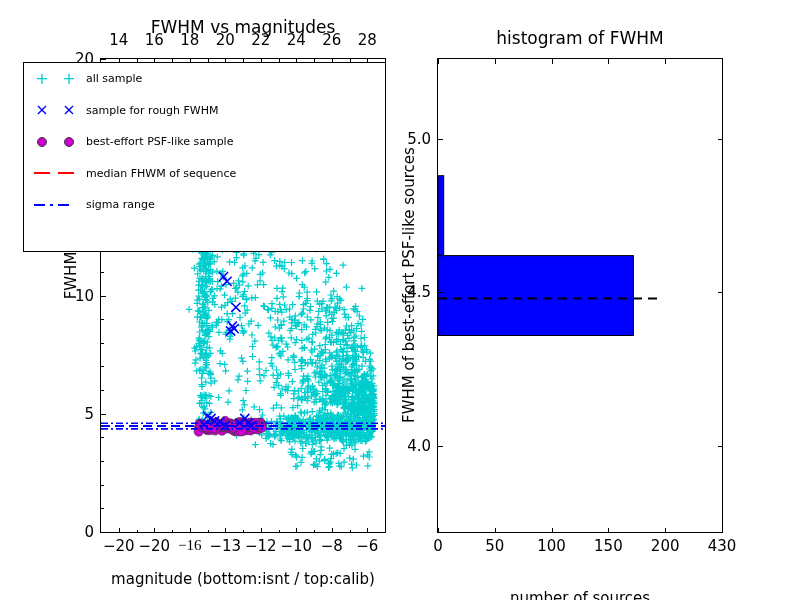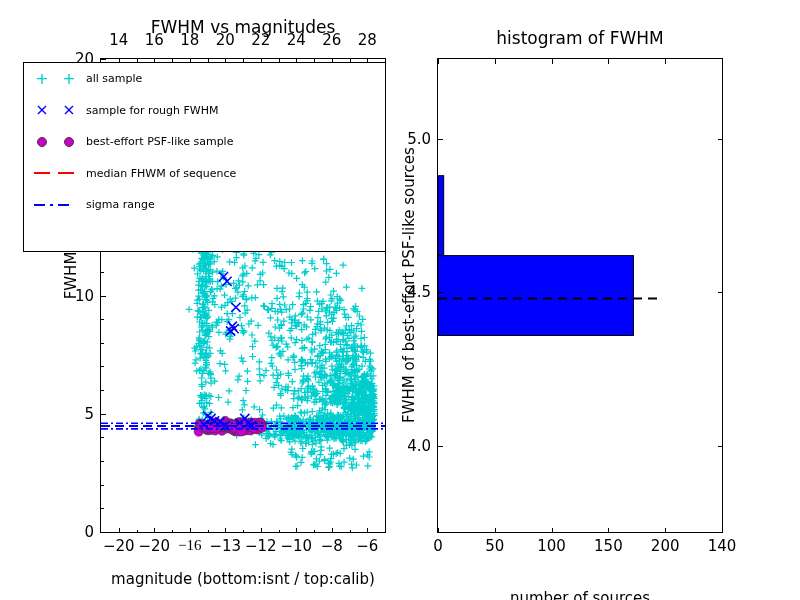--- a/index.html
+++ b/index.html
@@ -2366,21 +2366,21 @@
       </g>
     <line id="hist-median" x1="438" y1="298.6" x2="659.5" y2="298.6" stroke="#000000" stroke-width="2" stroke-dasharray="9 6"></line>
   </svg>
 
   <div id="right-xticks">
       <div class="tick-label" style="white-space: nowrap; left: 438px; top: 537px; transform: translate(-50%, 0px);">0</div>
       <div class="tick-label" style="white-space: nowrap; left: 494.8px; top: 537px; transform: translate(-50%, 0px);">50</div>
       <div class="tick-label" style="white-space: nowrap; left: 551.6px; top: 537px; transform: translate(-50%, 0px);">100</div>
       <div class="tick-label" style="white-space: nowrap; left: 608.4px; top: 537px; transform: translate(-50%, 0px);">150</div>
       <div class="tick-label" style="white-space: nowrap; left: 665.2px; top: 537px; transform: translate(-50%, 0px);">200</div>
-      <div class="tick-label" style="white-space: nowrap; left: 722px; top: 537px; transform: translate(-50%, 0px);">140</div>
+      <div class="tick-label" style="white-space: nowrap; left: 722px; top: 537px; transform: translate(-50%, 0px);">430</div>
     </div>
   <div id="right-yticks">
       <div class="tick-label" style="white-space: nowrap; left: 431px; top: 446px; transform: translate(-100%, -50%);">4.0</div>
       <div class="tick-label" style="white-space: nowrap; left: 431px; top: 292.429px; transform: translate(-100%, -50%);">4.5</div>
       <div class="tick-label" style="white-space: nowrap; left: 431px; top: 138.857px; transform: translate(-100%, -50%);">5.0</div>
     </div>
   <div id="right-tickmarks">
       <div class="tick-mark" style="left: 438px; top: 528px; width: 1px; height: 5px;"></div>
       <div class="tick-mark" style="left: 438px; top: 59px; width: 1px; height: 5px;"></div>
       <div class="tick-mark" style="left: 495px; top: 528px; width: 1px; height: 5px;"></div>

